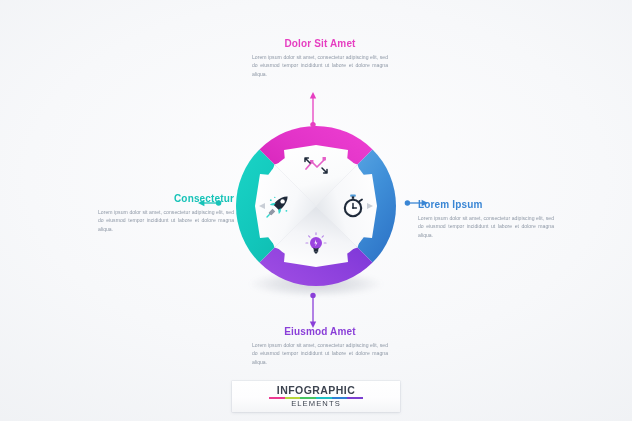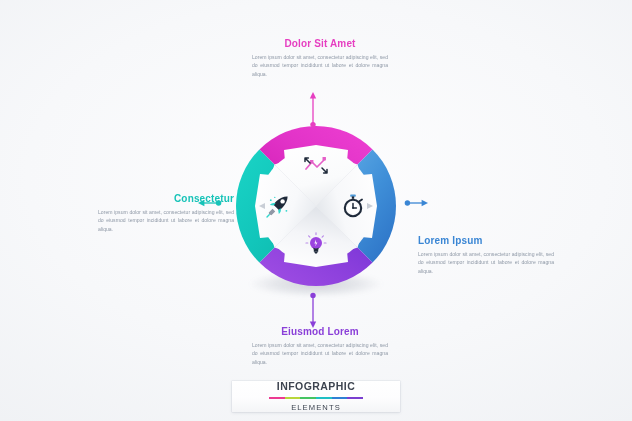--- a/index.html
+++ b/index.html
@@ -132,21 +132,21 @@
     position: absolute;
     left: 232px;
     top: 381px;
     width: 168px;
     height: 31px;
     background: linear-gradient(180deg, #ffffff 0%, #fdfdfe 55%, #f4f5f7 100%);
     box-shadow: 0 1px 3px rgba(80,90,110,0.13), 0 0 0 0.4px rgba(210,215,222,0.65);
     display: flex;
     flex-direction: column;
     align-items: center;
-    justify-content: space-between;
+    justify-content: center;
     gap: 1px;
   }
   .footer-top {
     font-size: 10.5px;
     font-weight: bold;
     letter-spacing: 0.45px;
     color: #3d4450;
     line-height: 1;
   }
   .footer-bar {
@@ -343,26 +343,26 @@
       <circle cx="20.6" cy="3" r="2.7" fill="#17c3b8"></circle>
     </svg>
   </div>
 
   <div class="txt txt-top">
     <h3 style="color: rgb(230, 63, 193);">Dolor Sit Amet</h3>
     <p>Lorem ipsum dolor sit amet, consectetur adipiscing elit, sed do eiusmod tempor incididunt ut labore et dolore magna aliqua.</p>
   </div>
 
   <div class="txt txt-right">
-    <h3 style="color: rgb(58, 134, 212); margin-top: 36px;">Lorem Ipsum</h3>
+    <h3 style="color: rgb(58, 134, 212);">Lorem Ipsum</h3>
     <p>Lorem ipsum dolor sit amet, consectetur adipiscing elit, sed do eiusmod tempor incididunt ut labore et dolore magna aliqua.</p>
   </div>
 
   <div class="txt txt-bottom">
-    <h3 style="color: rgb(138, 63, 216);">Eiusmod Lorem</h3>
+    <h3 style="color: rgb(138, 63, 216);">Eiusmod Amet</h3>
     <p>Lorem ipsum dolor sit amet, consectetur adipiscing elit, sed do eiusmod tempor incididunt ut labore et dolore magna aliqua.</p>
   </div>
 
   <div class="txt txt-left">
     <h3 style="color: rgb(23, 195, 184);">Consectetur</h3>
     <p>Lorem ipsum dolor sit amet, consectetur adipiscing elit, sed do eiusmod tempor incididunt ut labore et dolore magna aliqua.</p>
   </div>
 
   <div class="footer">
     <div class="footer-top">INFOGRAPHIC</div>

